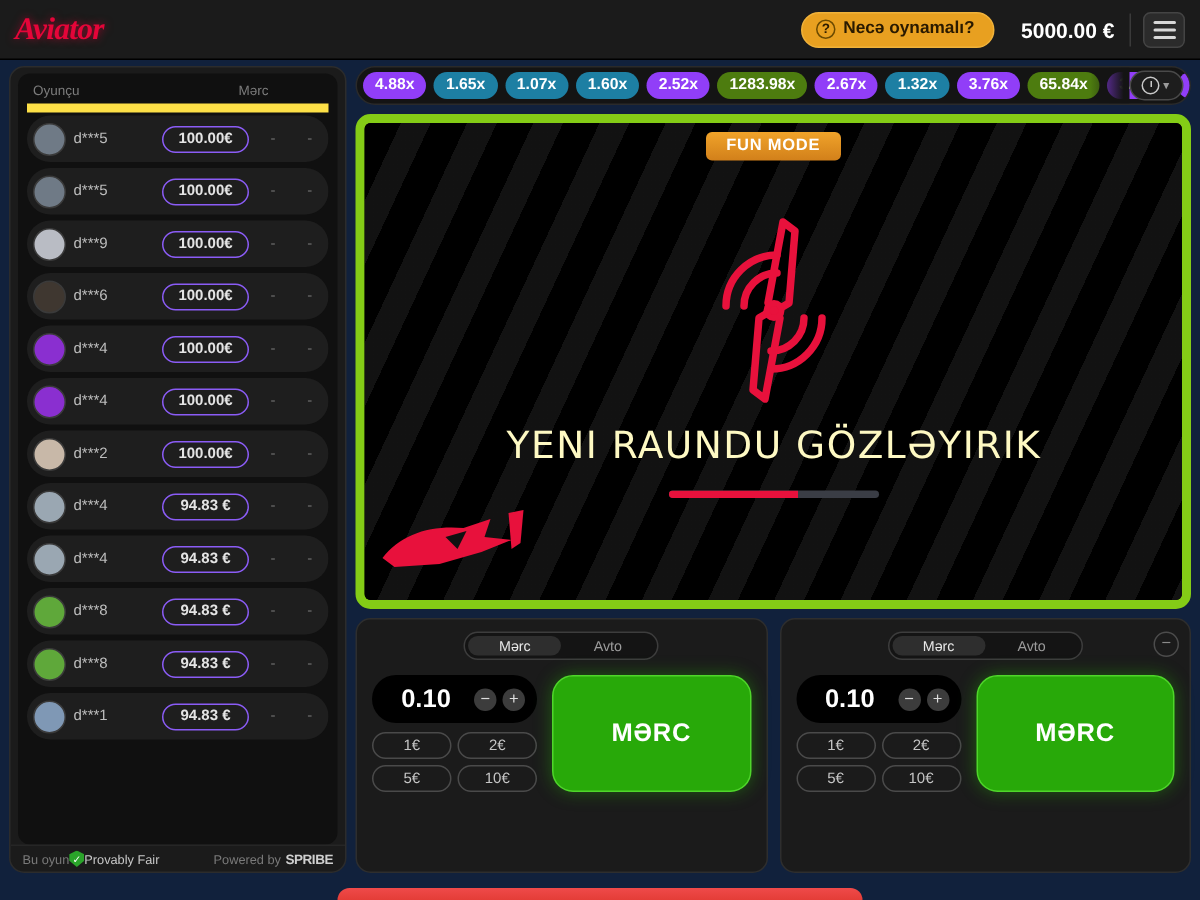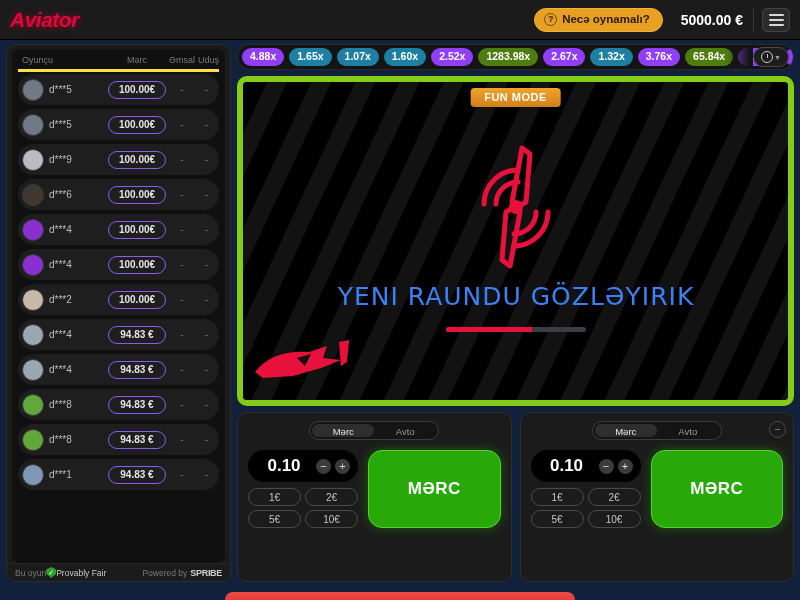--- a/index.html
+++ b/index.html
@@ -25,21 +25,21 @@
     display: flex; align-items: center;
     padding: 0 10px;
   }
   .logo {
     color: #e50539;
     font-size: 21px;
     font-weight: bold;
     font-style: italic;
     letter-spacing: -0.5px;
     text-shadow: 0 0 6px rgba(229,5,57,.6);
-    font-family: Liberation Sans, sans-serif;
+    font-family: Liberation Serif, serif;
   }
   .header-right { margin-left: auto; display: flex; align-items: center; gap: 8px; }
   .howto {
     display: flex; align-items: center; gap: 5px;
     background: #e8a020;
     color: #2a1a00;
     border: 1px solid #f0b23a;
     border-radius: 14px;
     padding: 4px 12px 5px 9px;
     font-size: 11.5px;
@@ -172,21 +172,22 @@
     border: 1.4px solid #d6d6d6; position: relative;
   }
   .prev-ico::after {
     content:''; position: absolute; left: 4px; top: 1.8px;
     width: 1.2px; height: 3.6px; background: #d6d6d6;
   }
   .col-head {
     display: flex; align-items: center;
     font-size: 9px; color: #7c7c7c;
     padding: 0 4px 4px;
-    border-bottom: 3px solid #fde047;
+    border-bottom: 6px solid #fde047;
+    gap: 32px;
   }
   .c-player { flex: 0 0 86px; }
   .c-bet    { flex: 0 0 58px; text-align: center; }
   .c-odds   { flex: 0 0 32px; text-align: center; }
   .c-win    { flex: 1; text-align: center; }
 
   .bet-list { flex: 1; overflow: hidden; padding-top: 2px; }
   .bet-row {
     display: flex; align-items: center;
     height: 31px;
@@ -261,21 +262,21 @@
   }
   .prop-wrap {
     position: absolute; left: 50%; top: 50px;
     transform: translateX(-50%);
     width: 120px; height: 150px;
     z-index: 2;
   }
   .wait-text {
     position: absolute; left: 1px; right: 0; top: 200px;
     text-align: center;
-    color: #3b82f6;
+    color: #fef9c3;
     font-size: 25px;
     letter-spacing: 1px;
     font-family: "DejaVu Sans", sans-serif;
     z-index: 3;
   }
   .progress {
     position: absolute; left: 50%; transform: translateX(-50%);
     top: 245px; width: 140px; height: 5px;
     background: #3a3d45; border-radius: 3px;
     overflow: hidden; z-index: 3;

